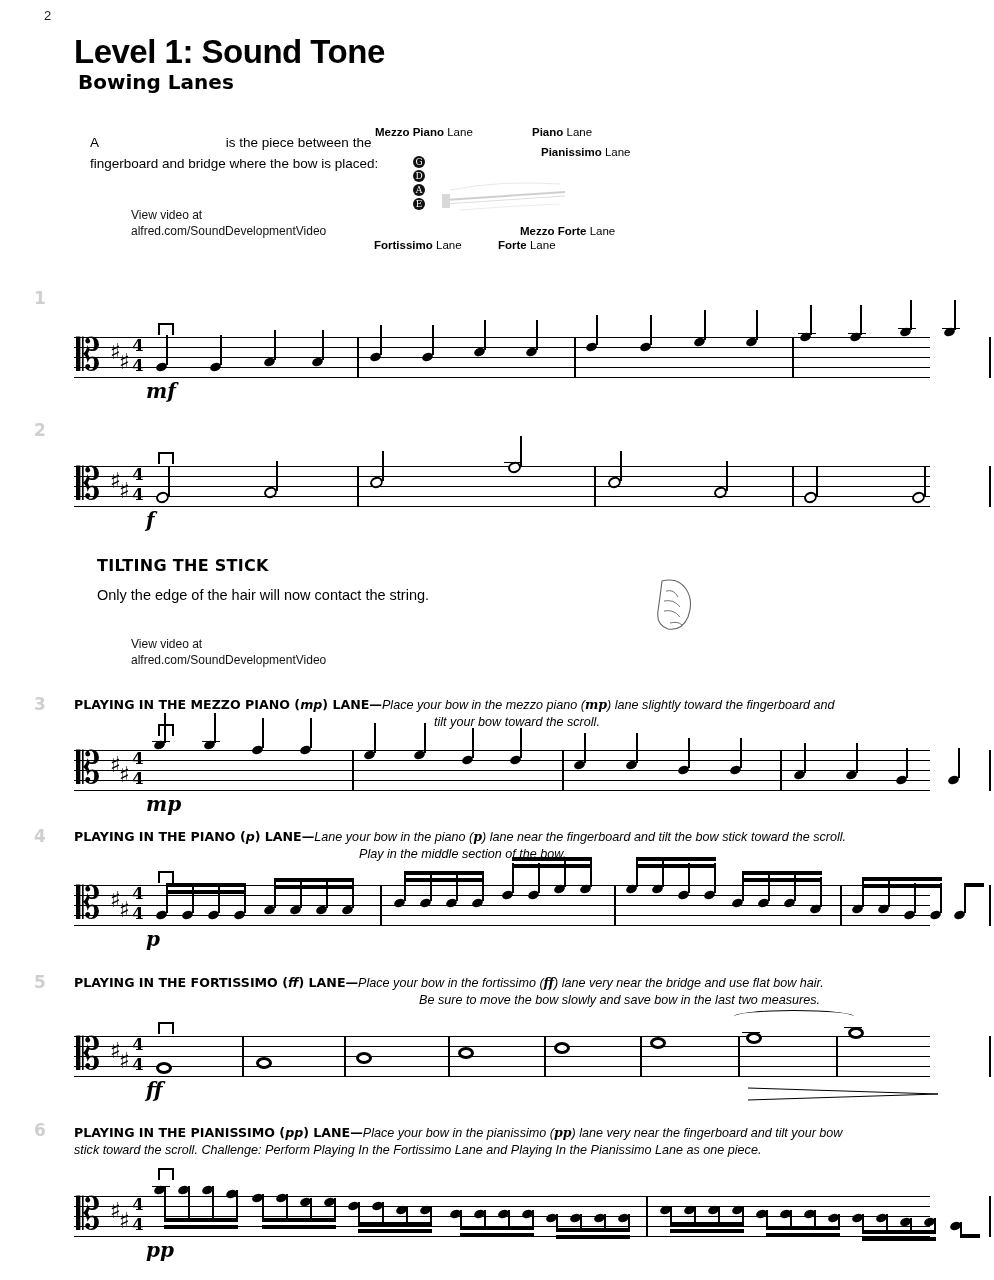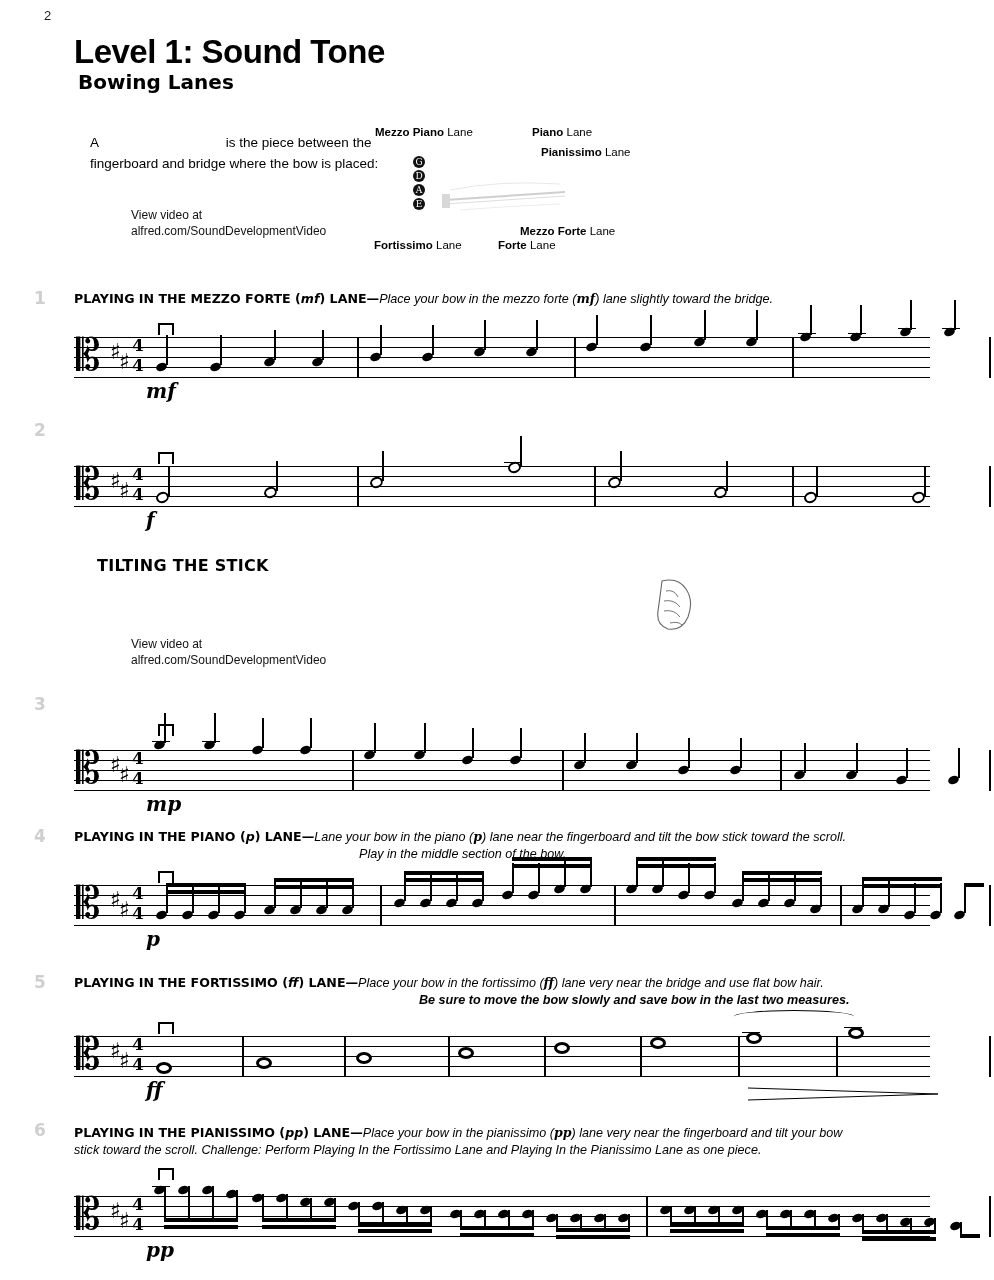--- a/index.html
+++ b/index.html
@@ -313,23 +313,20 @@
 
   <svg class="hand-art" viewBox="0 0 50 60">
     <path d="M12 6 Q28 2 36 14 Q44 26 38 42 Q32 56 18 54 Q6 50 8 36 Q10 22 12 6 Z" fill="none" stroke="#333" stroke-width="1.1"></path>
     <path d="M16 16 Q24 14 28 22" fill="none" stroke="#333" stroke-width="0.9"></path>
     <path d="M14 26 Q24 24 30 32" fill="none" stroke="#333" stroke-width="0.9"></path>
     <path d="M14 36 Q24 34 30 42" fill="none" stroke="#333" stroke-width="0.9"></path>
     <path d="M20 48 Q28 46 32 50" fill="none" stroke="#333" stroke-width="0.9"></path>
   </svg>
 
   <div class="exnum" style="left:34px; top:288px;">1</div>
-  <div class="instr" style="top:290px;">
-    <span class="hd">PLAYING IN THE MEZZO FORTE (</span><span class="hd dyn">mf</span><span class="hd">) LANE—</span><span class="it">Place your bow in the mezzo forte (</span><span class="dyn">mf</span><span class="it">) lane slightly toward the bridge.</span>
-  </div>
 
   <div class="staff" style="top:337px;">
     <div class="lines">
       <i></i>
         <i></i>
         <i></i>
         <i></i>
         <i></i>
       <div class="clef">𝄡</div>
       <div class="ksig" style="left:36px; top:4px;">♯</div>
@@ -423,27 +420,32 @@
       <div class="note open" style="left:838px; top:26px;"></div>
         <div class="stem" style="left:850px; top:0px;"></div>
       <div class="barline" style="left:915px;"></div>
 
     </div>
     <div class="dynmark" style="left:72px; top:42px;">f</div>
   </div>
 
   <div class="sec-head">TILTING THE STICK</div>
   <div class="sec-body">
+    <div>Only the edge of the hair will now contact the string.</div>
   </div>
   <div class="videonote v2">
     <div>View video at</div>
     <div>alfred.com/SoundDevelopmentVideo</div>
   </div>
 
   <div class="exnum" style="left:34px; top:694px;">3</div>
+  <div class="instr" style="top:696px;">
+    <span class="hd">PLAYING IN THE MEZZO PIANO (</span><span class="hd dyn">mp</span><span class="hd">) LANE—</span><span class="it">Place your bow in the mezzo piano (</span><span class="dyn">mp</span><span class="it">) lane slightly toward the fingerboard and</span>
+    <div class="it" style="text-indent:360px;">tilt your bow toward the scroll.</div>
+  </div>
 
   <div class="staff" style="top:750px;">
     <div class="lines">
       <i></i>
         <i></i>
         <i></i>
         <i></i>
         <i></i>
       <div class="clef">𝄡</div>
       <div class="ksig" style="left:36px; top:4px;">♯</div>
@@ -603,21 +605,21 @@
       <div class="beam" style="left:890px; top:-2px; width:20px;"></div>
       <div class="barline" style="left:915px;"></div>
 
     </div>
     <div class="dynmark" style="left:72px; top:42px;">p</div>
   </div>
 
   <div class="exnum" style="left:34px; top:972px;">5</div>
   <div class="instr" style="top:974px;">
     <span class="hd">PLAYING IN THE FORTISSIMO (</span><span class="hd dyn">ff</span><span class="hd">) LANE—</span><span class="it">Place your bow in the fortissimo (</span><span class="dyn">ff</span><span class="it">) lane very near the bridge and use flat bow hair.</span>
-    <div class="it" style="text-indent:345px;font-weight:bold;">Be sure to move the bow slowly and save bow in the last two measures.</div>
+    <div class="it" style="text-indent:345px;">Be sure to move the bow slowly and save bow in the last two measures.</div>
   </div>
 
   <div class="staff" style="top:1036px;">
     <div class="lines">
       <i></i>
         <i></i>
         <i></i>
         <i></i>
         <i></i>
       <div class="clef">𝄡</div>

